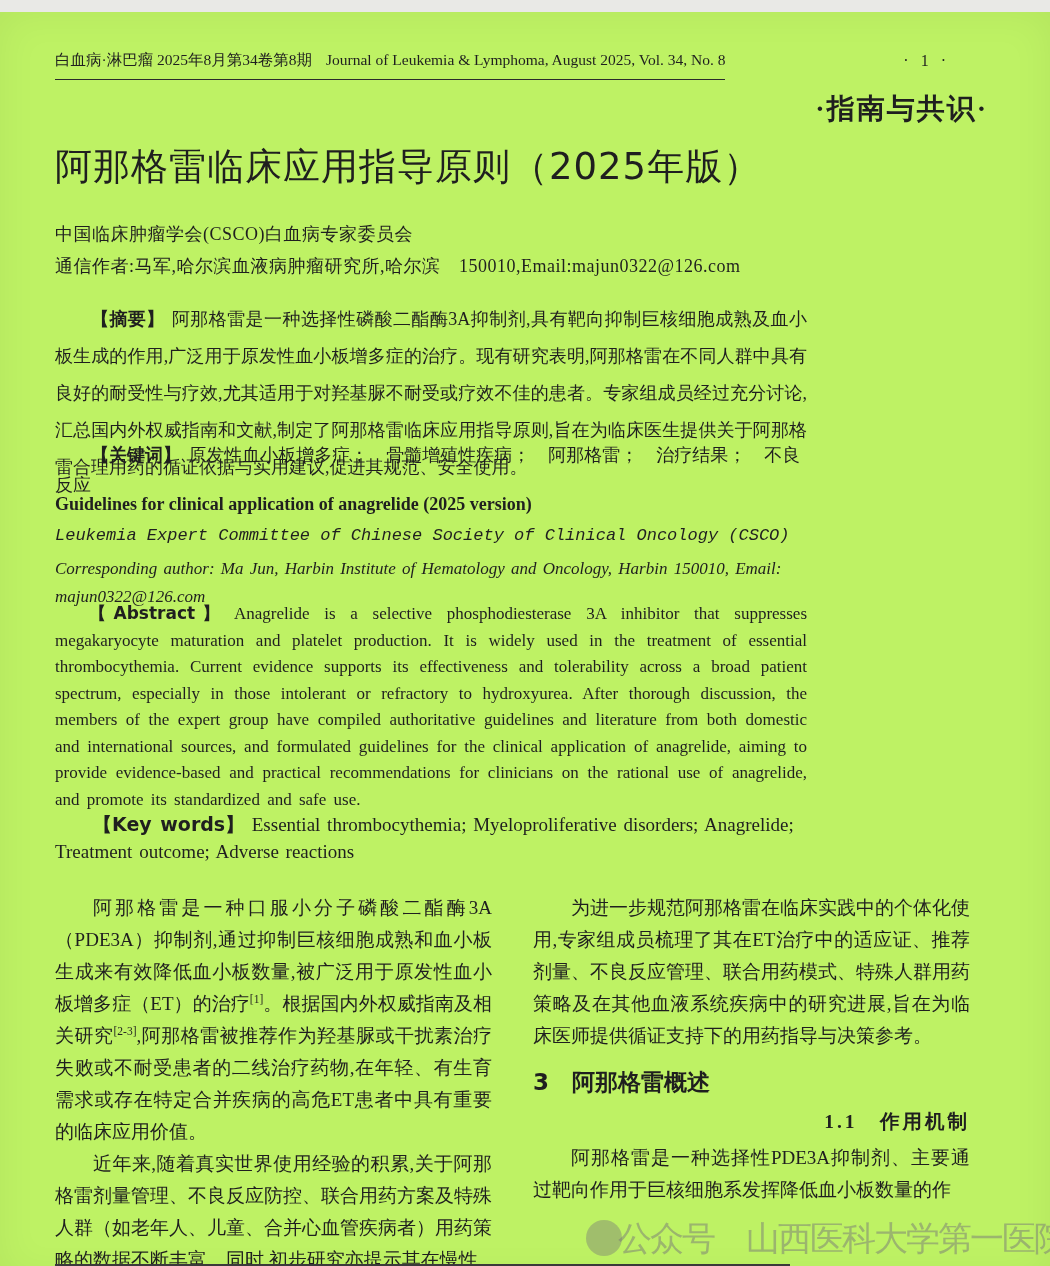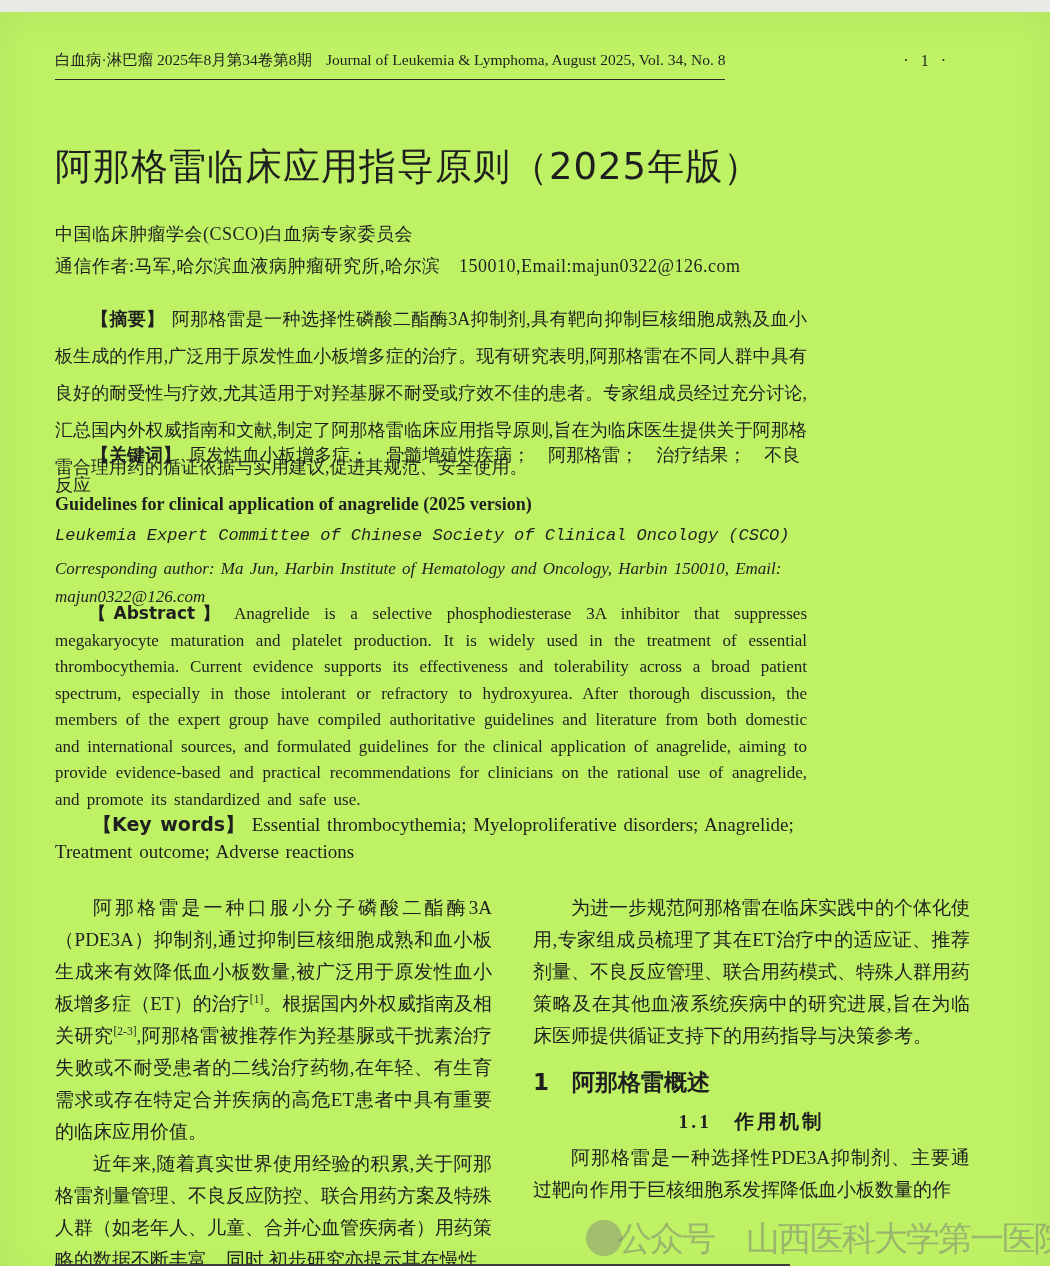--- a/index.html
+++ b/index.html
@@ -63,21 +63,21 @@
   .col-right{left:533px;}
   .col p.bp{margin:0;text-indent:2em;}
   .col p.bp.noindent{text-indent:0;}
   .col sup{font-size:11.5px;line-height:0;}
   .sec-h1{
     font-size:23px;font-weight:700;margin:14px 0 8px 0;text-indent:0;
     font-family:"DejaVu Sans","Liberation Sans",sans-serif;text-align:left;
   }
   .sec-h2{
     font-size:19.5px;font-weight:600;letter-spacing:3px;margin:4px 0 4px 0;
-    text-align:center;
+    text-align:right;
   }
   
   .watermark{
     position:absolute;top:1204px;left:586px;z-index:1;
     font-size:34px;letter-spacing:-2px;white-space:nowrap;
     color:rgba(120,120,120,0.5);
     font-family:"DejaVu Sans","Liberation Sans",sans-serif;
   }
   .wm-circle{
     display:inline-block;width:36px;height:36px;border-radius:50%;
@@ -90,41 +90,42 @@
 <body>
 
 <div class="page">
 
   <div class="jheader">
     <span class="jline">
       <span class="cn">白血病·淋巴瘤 2025年8月第34卷第8期</span><span>Journal of Leukemia &amp; Lymphoma, August 2025, Vol. 34, No. 8</span>
     </span>
   </div>
   <div class="pageno">· 1 ·</div>
+  <div class="column-label">·指南与共识·</div>
 
   <div class="title">阿那格雷临床应用指导原则（2025年版）</div>
   <div class="committee">中国临床肿瘤学会(CSCO)白血病专家委员会</div>
   <div class="correspond">通信作者:马军,哈尔滨血液病肿瘤研究所,哈尔滨　150010,Email:majun0322@126.com</div>
 
   <p class="abs-cn"><span class="lab">【摘要】</span><span>阿那格雷是一种选择性磷酸二酯酶3A抑制剂,具有靶向抑制巨核细胞成熟及血小板生成的作用,广泛用于原发性血小板增多症的治疗。现有研究表明,阿那格雷在不同人群中具有良好的耐受性与疗效,尤其适用于对羟基脲不耐受或疗效不佳的患者。专家组成员经过充分讨论,汇总国内外权威指南和文献,制定了阿那格雷临床应用指导原则,旨在为临床医生提供关于阿那格雷合理用药的循证依据与实用建议,促进其规范、安全使用。</span></p>
   <p class="kw-cn"><span class="lab">【关键词】</span><span>原发性血小板增多症；　骨髓增殖性疾病；　阿那格雷；　治疗结果；　不良反应</span></p>
 
   <p class="en-title">Guidelines for clinical application of anagrelide (2025 version)</p>
   <p class="en-committee">Leukemia Expert Committee of Chinese Society of Clinical Oncology (CSCO)</p>
   <p class="en-correspond">Corresponding author: Ma Jun, Harbin Institute of Hematology and Oncology, Harbin 150010, Email: majun0322@126.com</p>
   <p class="en-abstract"><span class="lab">【Abstract】</span><span>Anagrelide is a selective phosphodiesterase 3A inhibitor that suppresses megakaryocyte maturation and platelet production. It is widely used in the treatment of essential thrombocythemia. Current evidence supports its effectiveness and tolerability across a broad patient spectrum, especially in those intolerant or refractory to hydroxyurea. After thorough discussion, the members of the expert group have compiled authoritative guidelines and literature from both domestic and international sources, and formulated guidelines for the clinical application of anagrelide, aiming to provide evidence-based and practical recommendations for clinicians on the rational use of anagrelide, and promote its standardized and safe use.</span></p>
   <p class="en-kw"><span class="lab">【Key words】</span><span>Essential thrombocythemia;  Myeloproliferative disorders;  Anagrelide; Treatment outcome;  Adverse reactions</span></p>
 
   <div class="col col-left">
       <p class="bp"><span>阿那格雷是一种口服小分子磷酸二酯酶3A（PDE3A）抑制剂,通过抑制巨核细胞成熟和血小板生成来有效降低血小板数量,被广泛用于原发性血小板增多症（ET）的治疗</span><sup>[1]</sup><span>。根据国内外权威指南及相关研究</span><sup>[2-3]</sup><span>,阿那格雷被推荐作为羟基脲或干扰素治疗失败或不耐受患者的二线治疗药物,在年轻、有生育需求或存在特定合并疾病的高危ET患者中具有重要的临床应用价值。</span></p>
       <p class="bp"><span>近年来,随着真实世界使用经验的积累,关于阿那格雷剂量管理、不良反应防控、联合用药方案及特殊人群（如老年人、儿童、合并心血管疾病者）用药策略的数据不断丰富。同时,初步研究亦提示其在慢性</span></p>
     </div>
   <div class="col col-right">
       <p class="bp"><span>为进一步规范阿那格雷在临床实践中的个体化使用,专家组成员梳理了其在ET治疗中的适应证、推荐剂量、不良反应管理、联合用药模式、特殊人群用药策略及在其他血液系统疾病中的研究进展,旨在为临床医师提供循证支持下的用药指导与决策参考。</span></p>
-      <div class="sec-h1">1　阿那格雷概述</div>
+      <div class="sec-h1">3　阿那格雷概述</div>
       <div class="sec-h2">1.1　作用机制</div>
       <p class="bp"><span>阿那格雷是一种选择性PDE3A抑制剂、主要通过靶向作用于巨核细胞系发挥降低血小板数量的作</span></p>
     </div>
 
   <div class="watermark"><span class="wm-circle"></span><span>公众号　山西医科大学第一医院</span></div>
 
   <div class="foot-rule"></div>
 
 </div>
 

